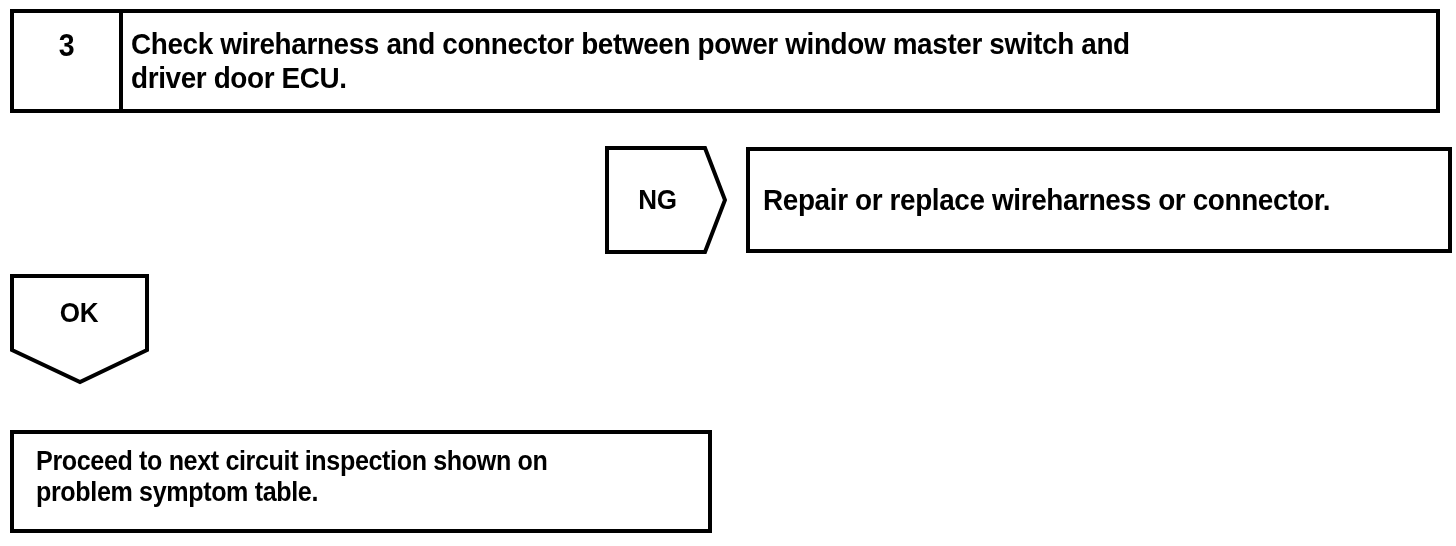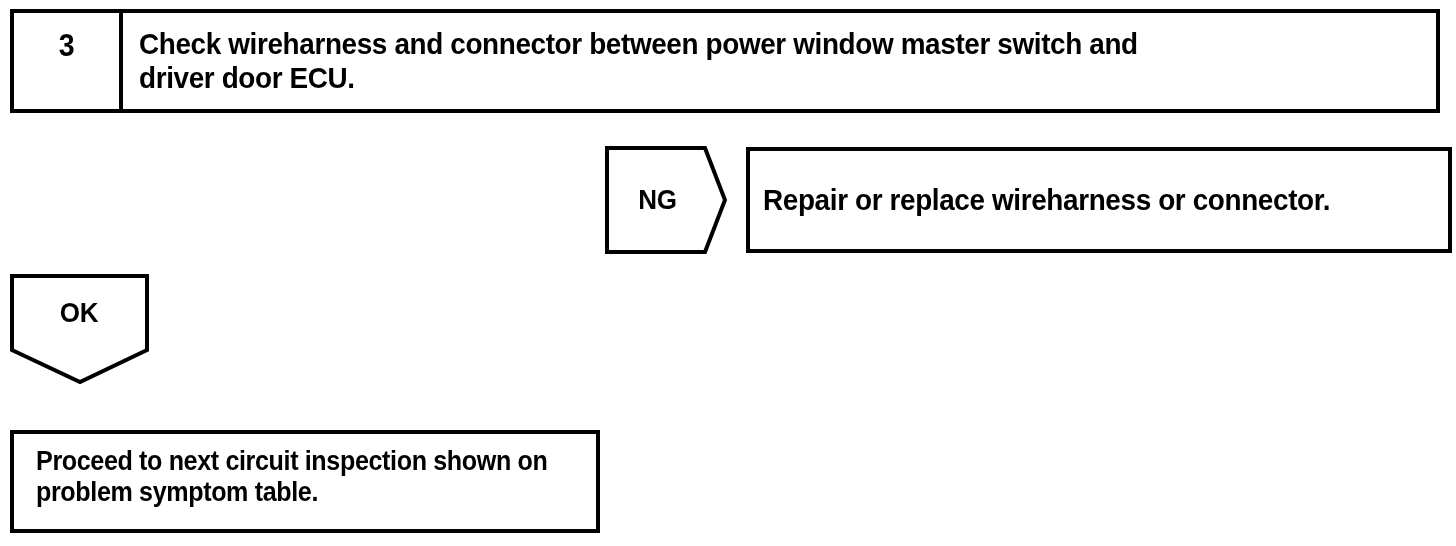--- a/index.html
+++ b/index.html
@@ -49,21 +49,21 @@
   .step-number {
     font-size: 31px;
     font-weight: bold;
     line-height: 1;
     letter-spacing: -0.5px;
     color: #000;
     transform: scaleX(0.92);
   }
   .step-text-cell {
     flex: 1;
-    padding: 14px 0 0 16px;
+    padding: 14px 0 0 8px;
     box-sizing: border-box;
   }
   .step-text {
     font-size: 30px;
     font-weight: bold;
     line-height: 1.13;
     letter-spacing: -0.4px;
     color: #000;
     transform: scaleX(0.93);
     transform-origin: left top;
@@ -143,21 +143,21 @@
     letter-spacing: -0.3px;
     color: #000;
     transform: scaleX(0.93);
   }
 
   
   .result-box {
     position: absolute;
     left: 10px;
     top: 430px;
-    width: 590px;
+    width: 702px;
     height: 103px;
     box-sizing: border-box;
     border: 4px solid #000;
     background: #fff;
     padding: 12px 0 0 22px;
   }
   .result-text {
     font-size: 27px;
     font-weight: bold;
     line-height: 1.14;

